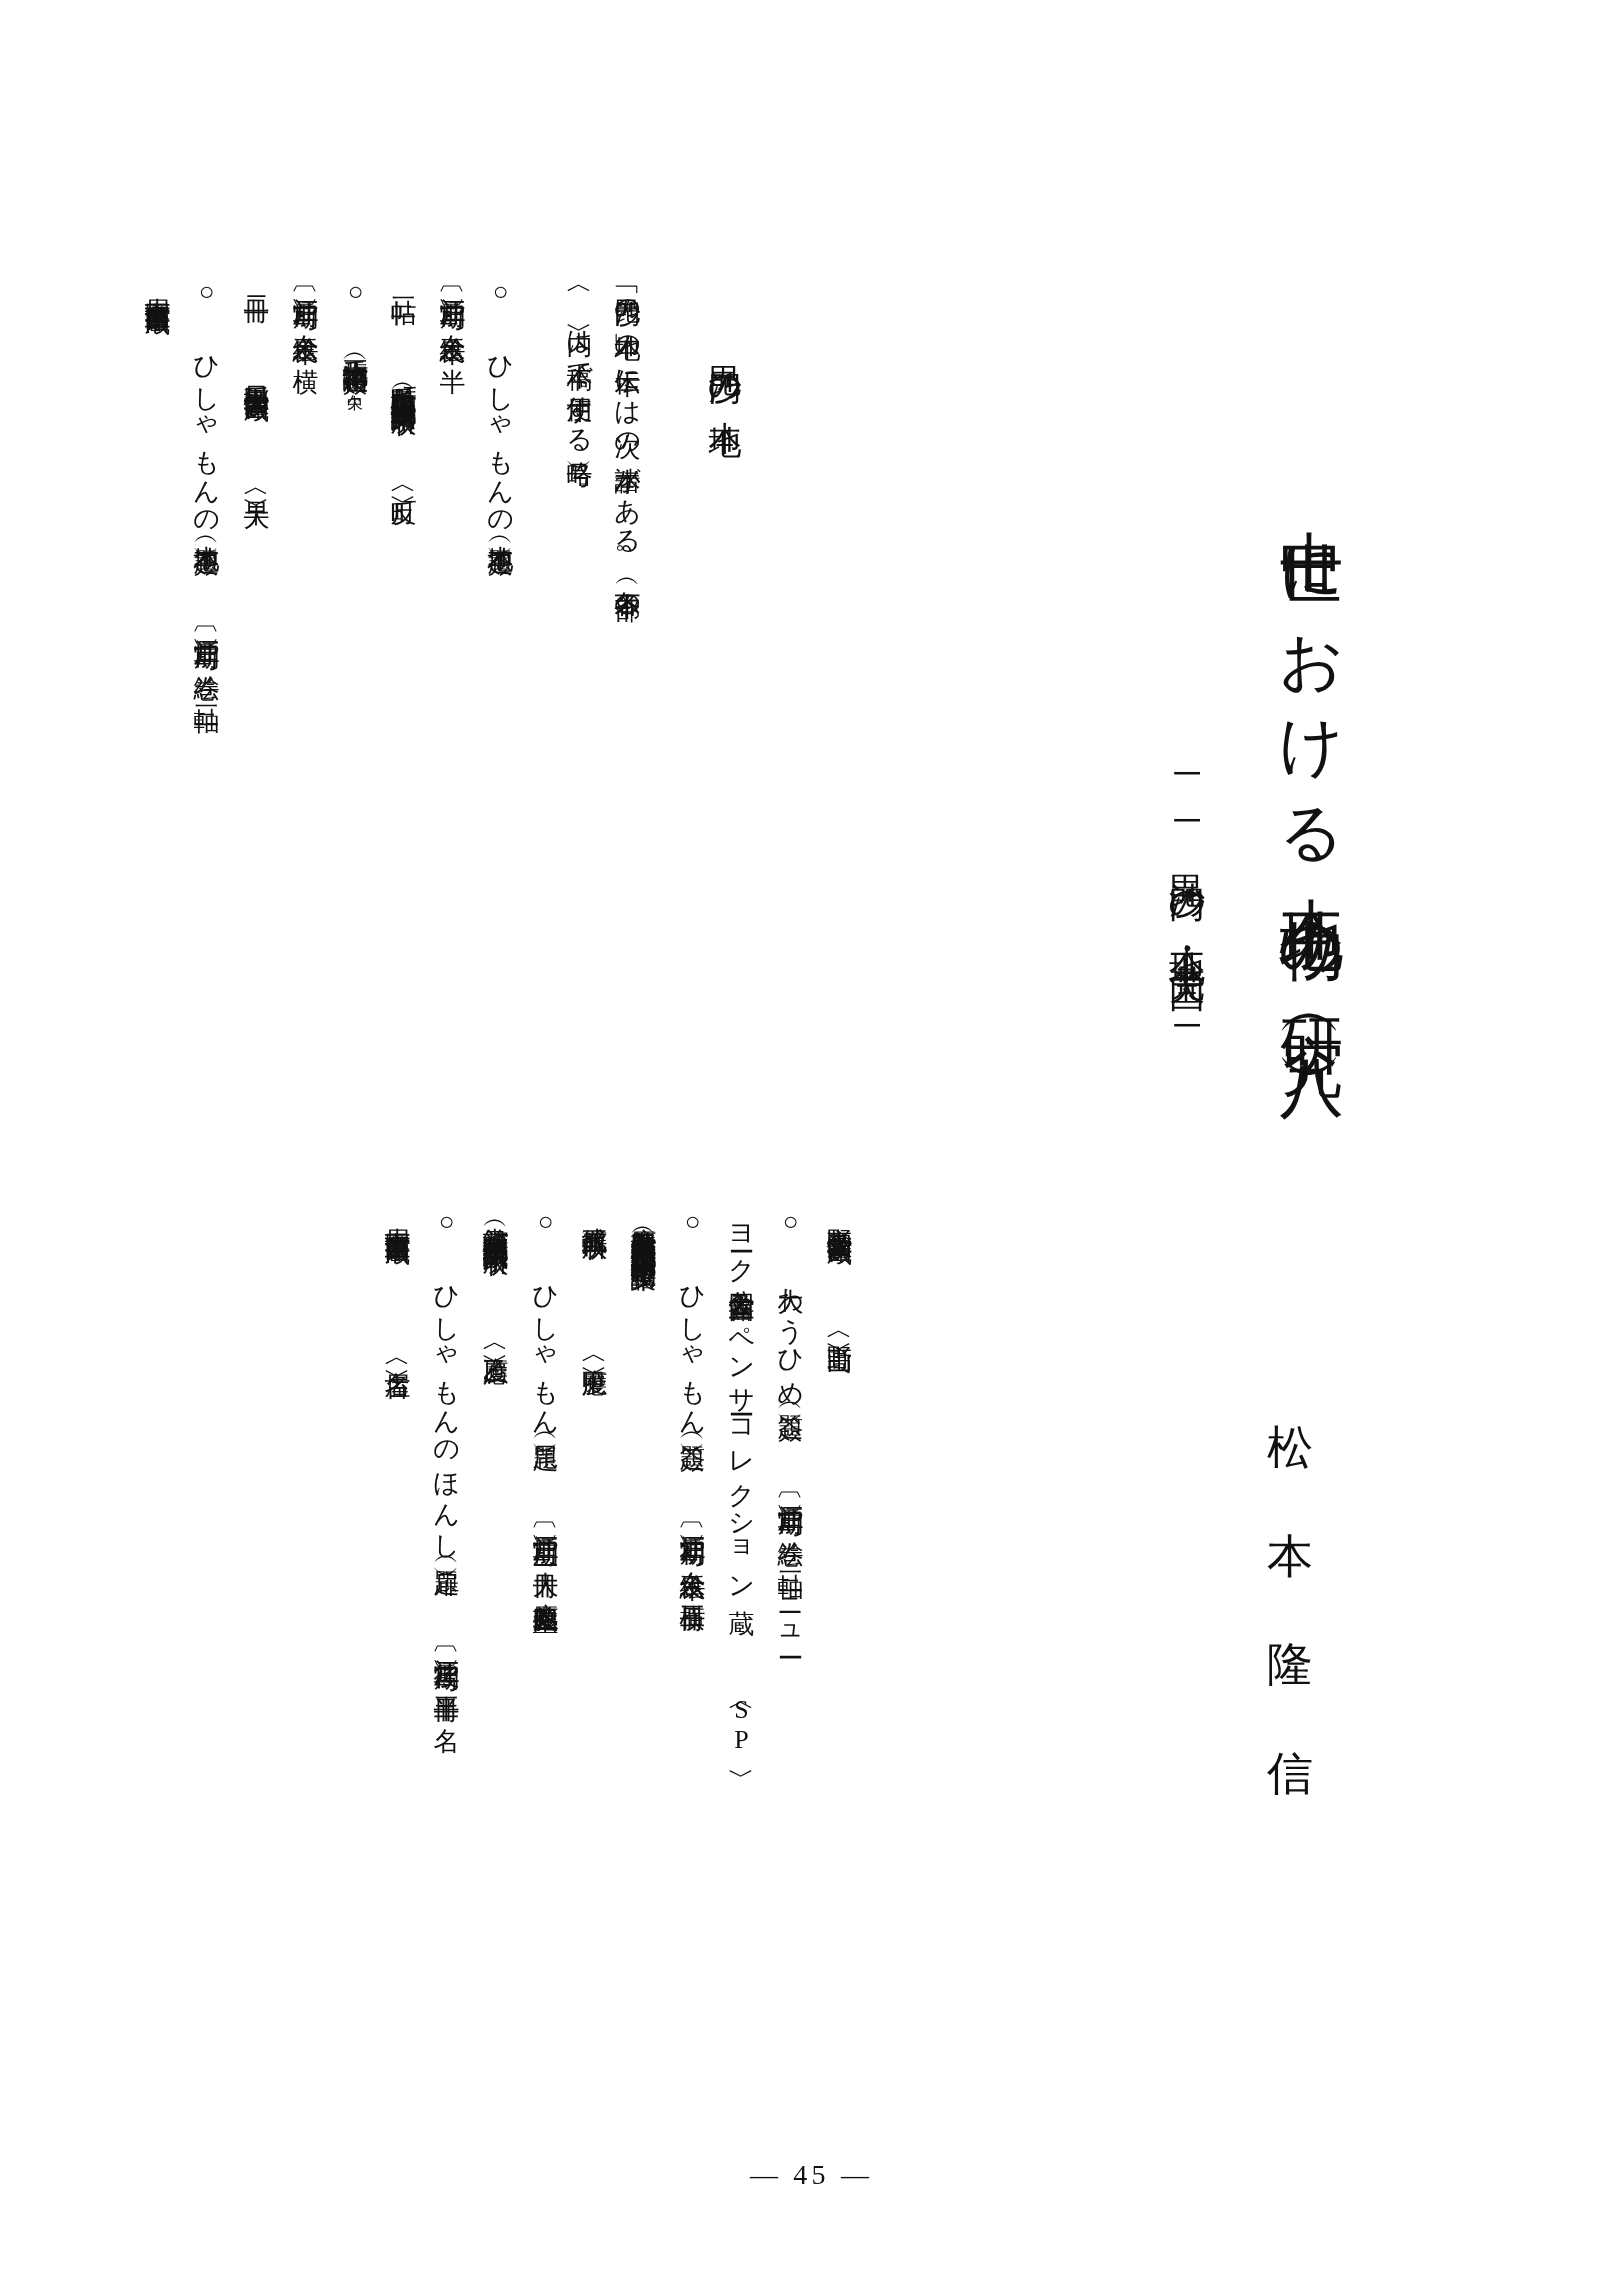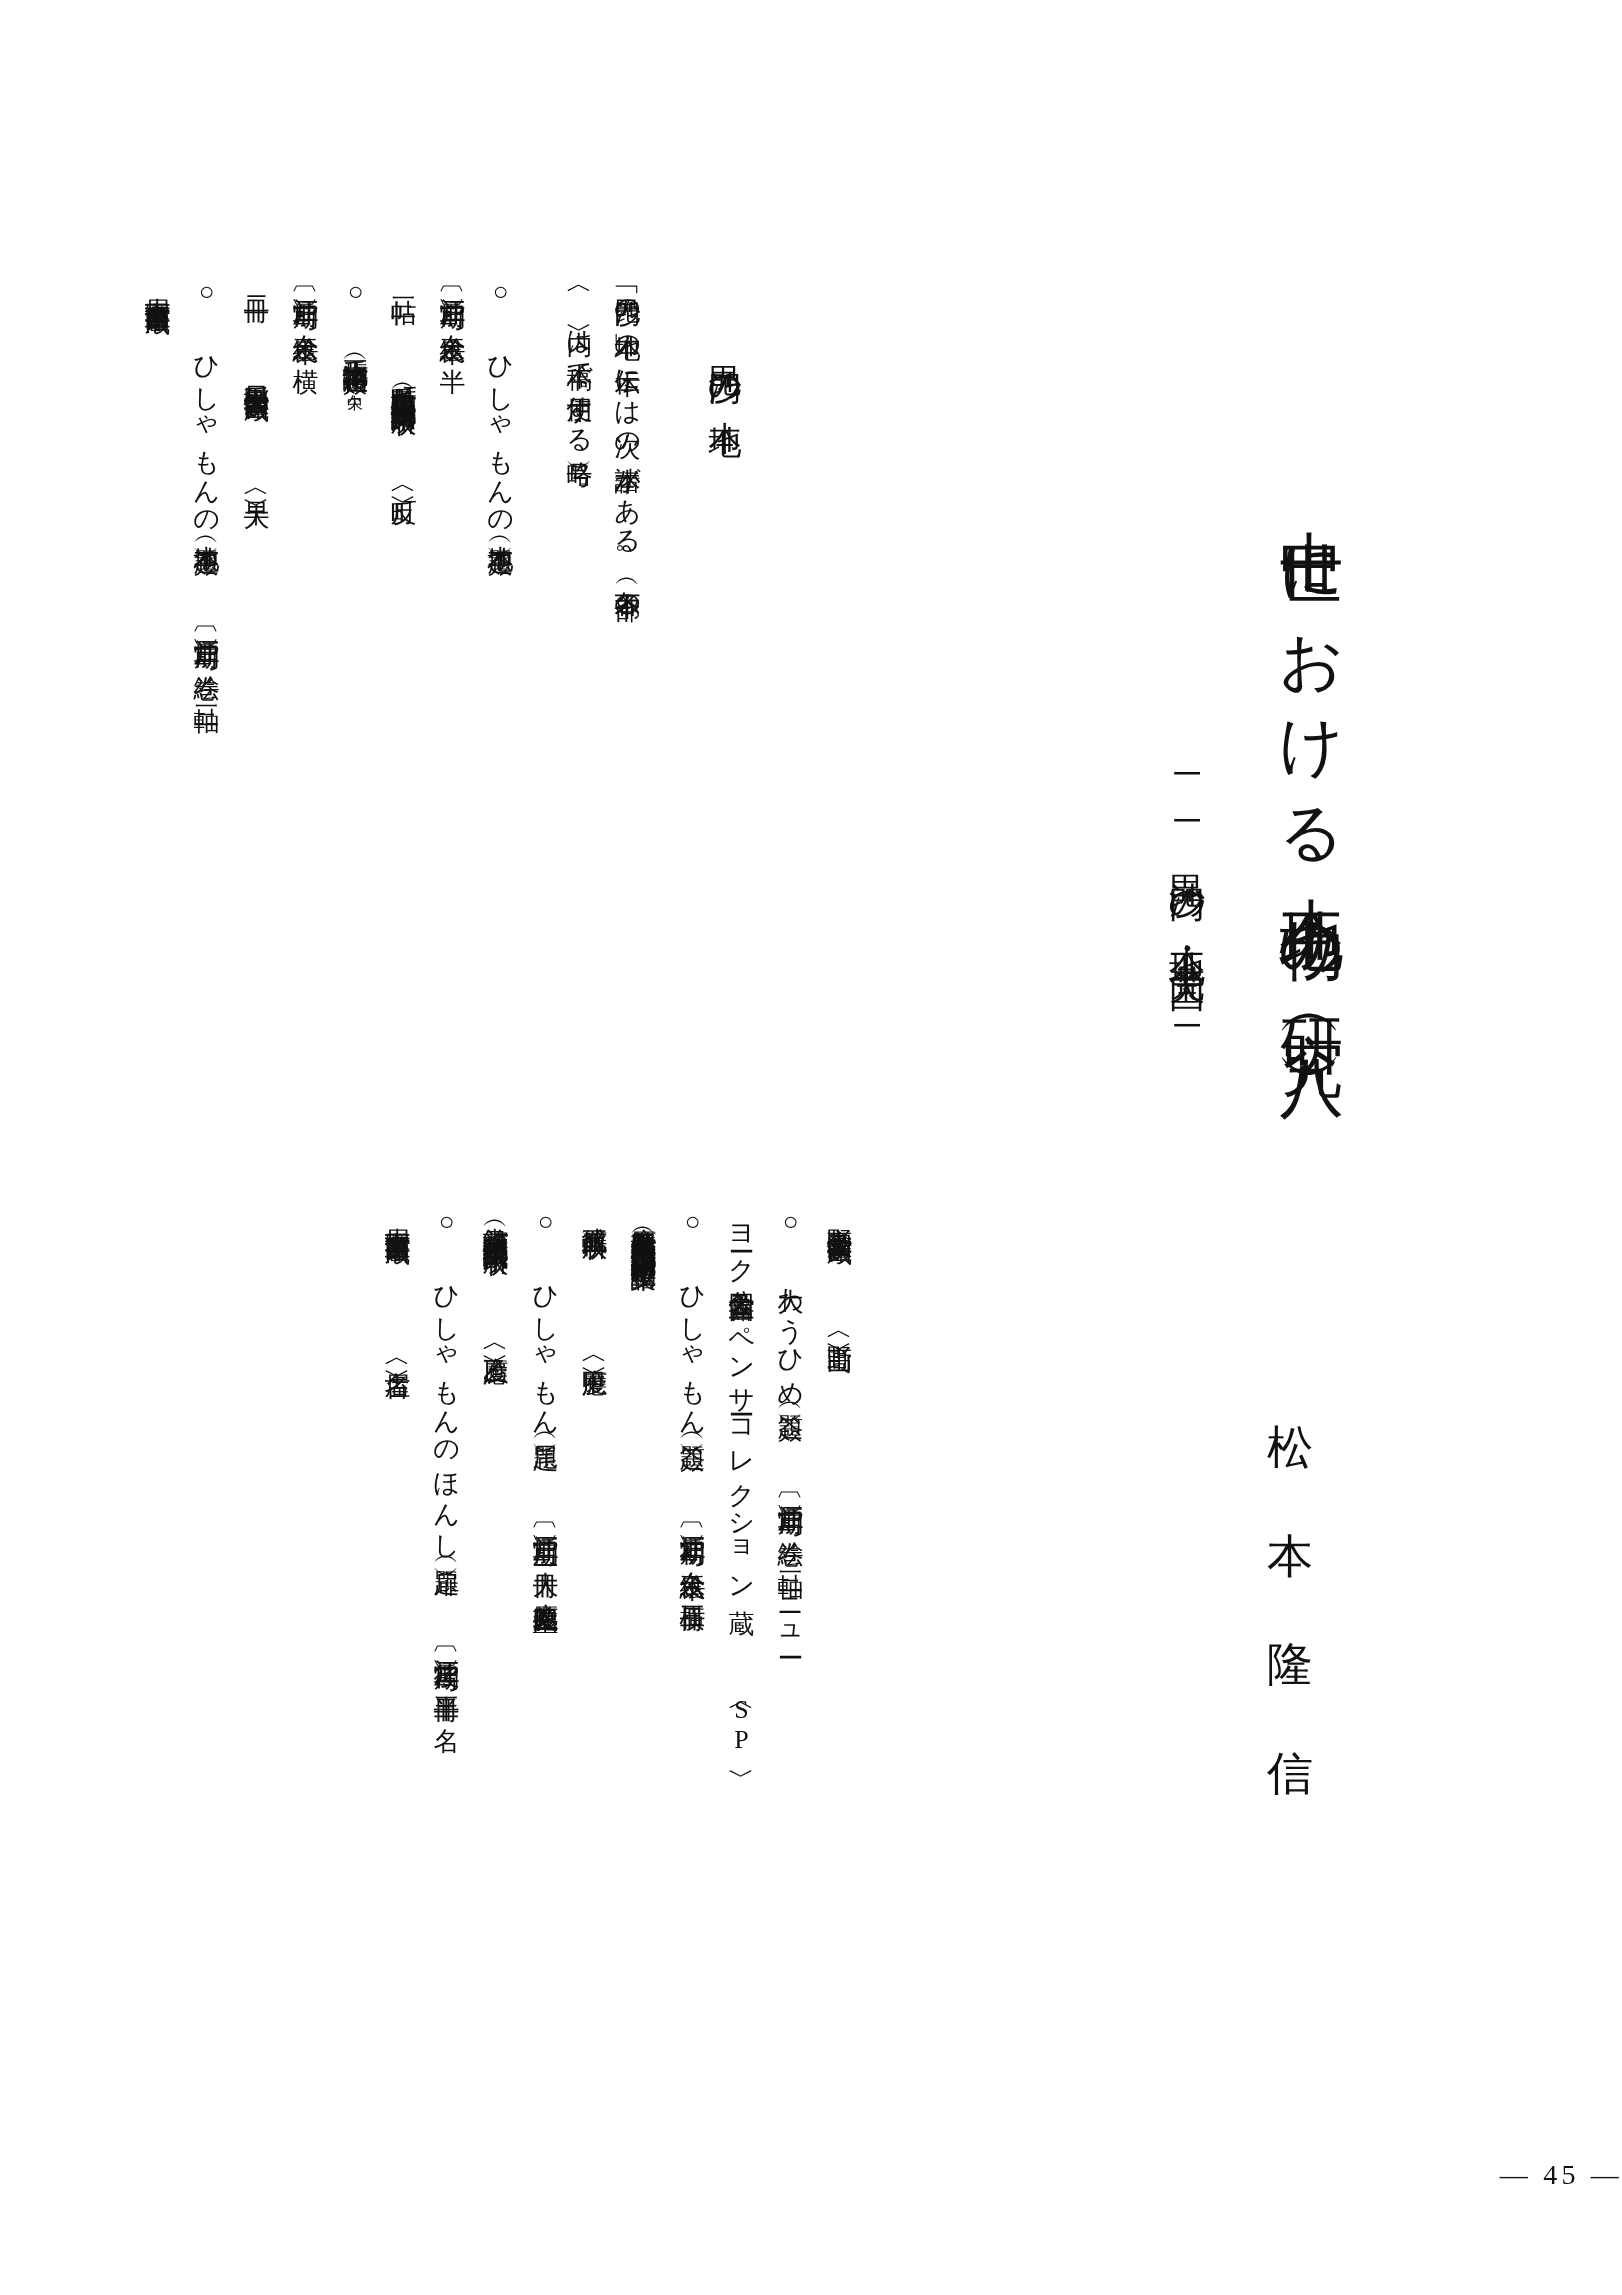--- a/index.html
+++ b/index.html
@@ -97,21 +97,21 @@
   #col-r8 { top: 1207px; right: 1108px; }
   #col-r9 { top: 1207px; right: 1157px; }
   #col-r10{ top: 1207px; right: 1206px; }
 
   
   #page-number {
     position: absolute;
     bottom: 104px;
     left: 0;
     width: 1623px;
-    text-align: right;
+    text-align: center;
     font-size: 28px;
     letter-spacing: 4.2px;
   }
 </style>
 </head>
 <body>
 
 <div class="page">
 
   <div class="vcol" id="title-main">中世における本地物の研究（八）</div>

